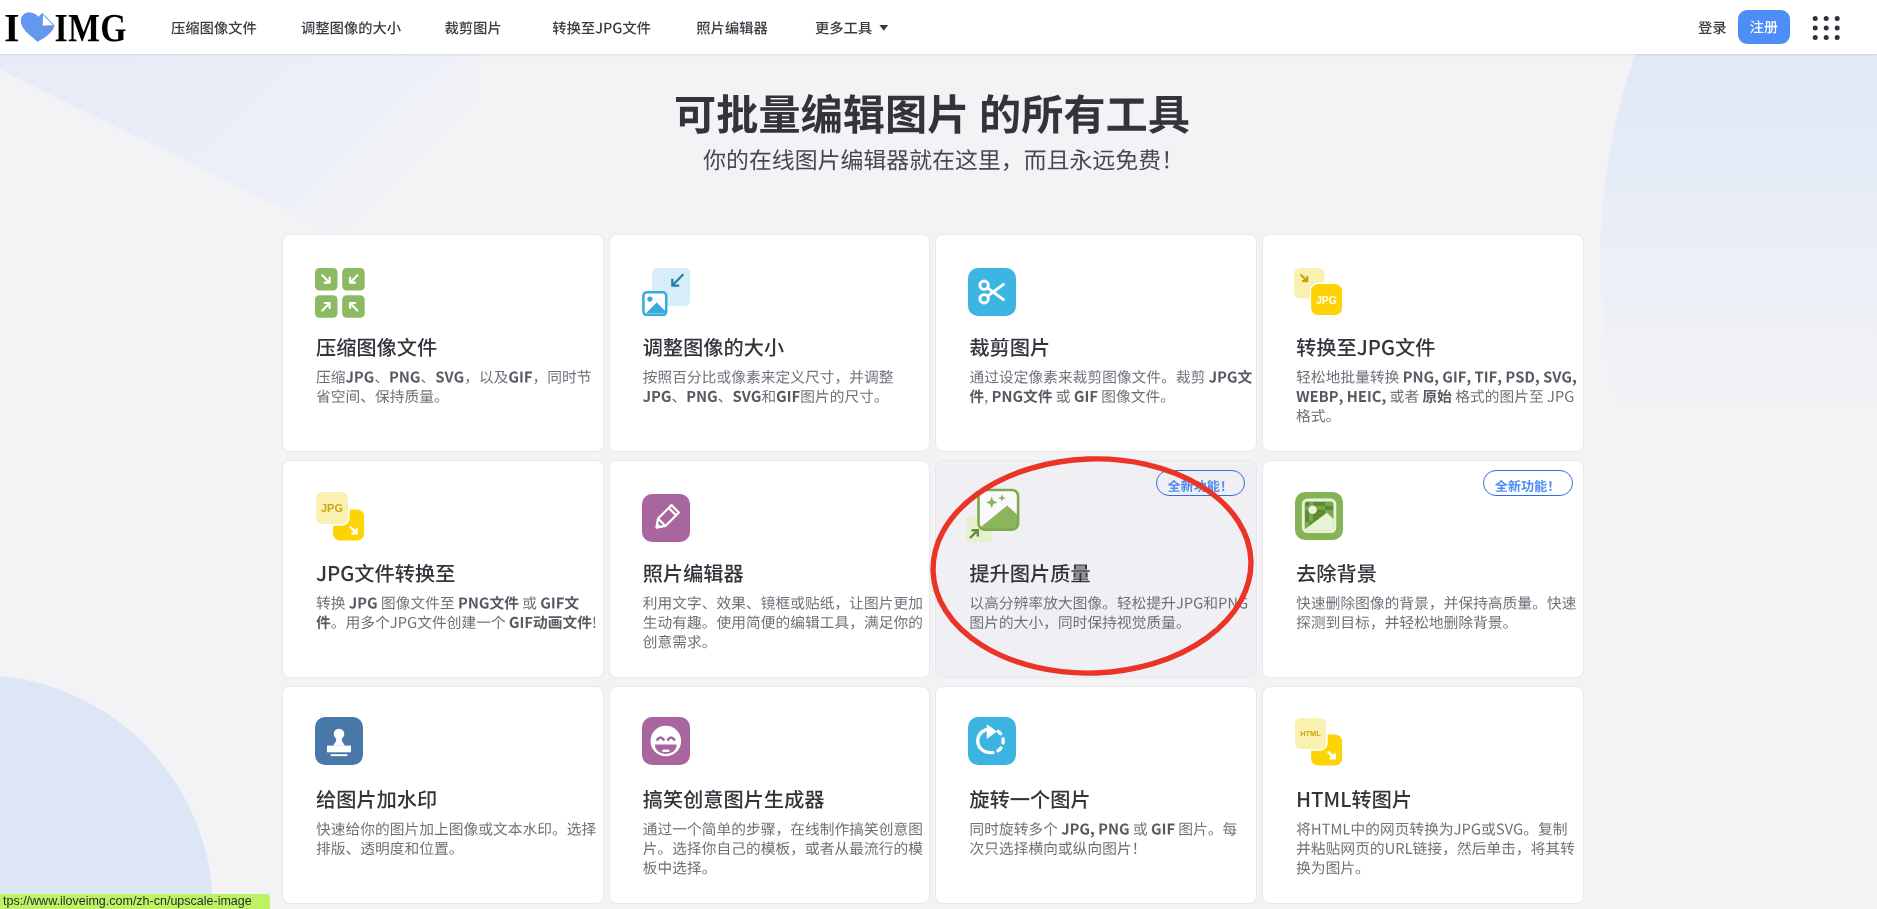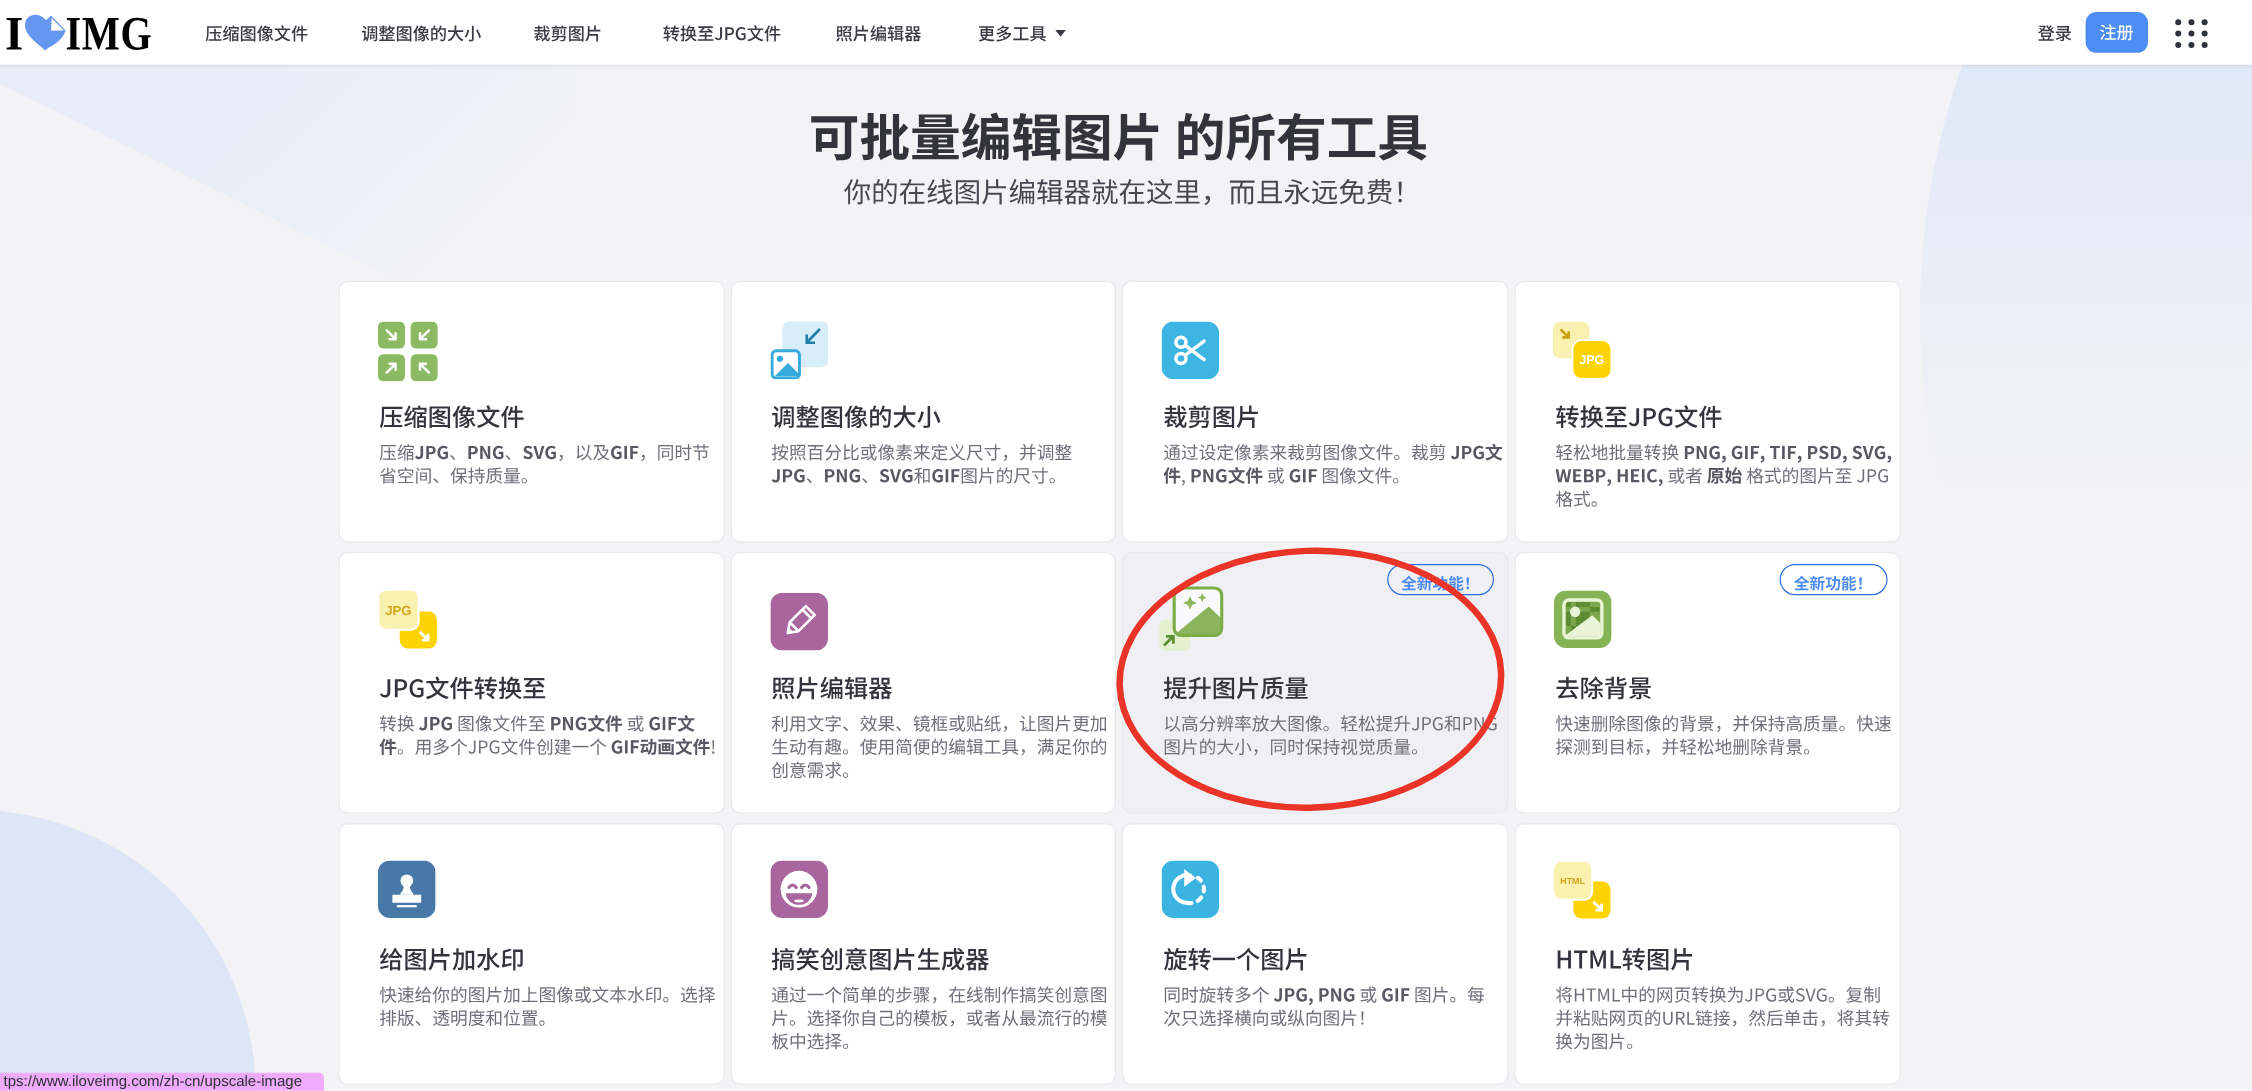--- a/index.html
+++ b/index.html
@@ -2,21 +2,21 @@
 <html><head><meta charset="utf-8"><style>
 *{margin:0;padding:0;box-sizing:border-box}
 html,body{width:1877px;height:909px;overflow:hidden;background:#f3f3f6;position:relative;font-family:"Liberation Sans",sans-serif}
 .deco{position:absolute;z-index:0}
 #nav{position:absolute;left:0;top:0;width:1877px;height:54px;background:#fff;z-index:10;box-shadow:0 1px 2px rgba(150,150,160,.25)}
 #regbtn{position:absolute;left:1737.5px;top:10px;width:52.5px;height:33.5px;background:#4d8df6;border-radius:9px;z-index:11}
 #dots{position:absolute;left:1810px;top:13px;z-index:11}
 .card{position:absolute;width:321.6px;height:218px;background:#fff;border:1px solid #e8e8ed;border-radius:8px;z-index:5}
 .badge{position:absolute;width:89.8px;height:26.4px;border:1.5px solid #2f6ee2;border-radius:13.5px;background:transparent;z-index:6}
 #ov{position:absolute;left:0;top:0;z-index:30;pointer-events:none}
-#status{position:absolute;left:0;top:893.5px;width:270px;height:16px;background:#f0abfc;border-top-right-radius:4px;z-index:40;font-size:12.5px;color:#2b2f33;line-height:15px;padding-left:3px;white-space:nowrap;overflow:hidden}
+#status{position:absolute;left:0;top:893.5px;width:270px;height:16px;background:#bef264;border-top-right-radius:4px;z-index:40;font-size:12.5px;color:#2b2f33;line-height:15px;padding-left:3px;white-space:nowrap;overflow:hidden}
 </style></head><body>
 <div class="deco" style="left:1600px;top:-360px;width:1240px;height:1240px;border-radius:50%;background:linear-gradient(180deg,#dde7f7 30%,rgba(221,231,247,0) 62%)"></div>
 <svg class="deco" width="1877" height="909" style="left:0;top:0">
     <defs>
       <linearGradient id="dg" gradientUnits="userSpaceOnUse" x1="150" y1="40" x2="341" y2="238">
         <stop offset="0" stop-color="#e7ecf7"></stop>
         <stop offset="0.75" stop-color="#edf0f8"></stop>
         <stop offset="1" stop-color="#edf0f8" stop-opacity="0"></stop>
       </linearGradient>
     </defs>

